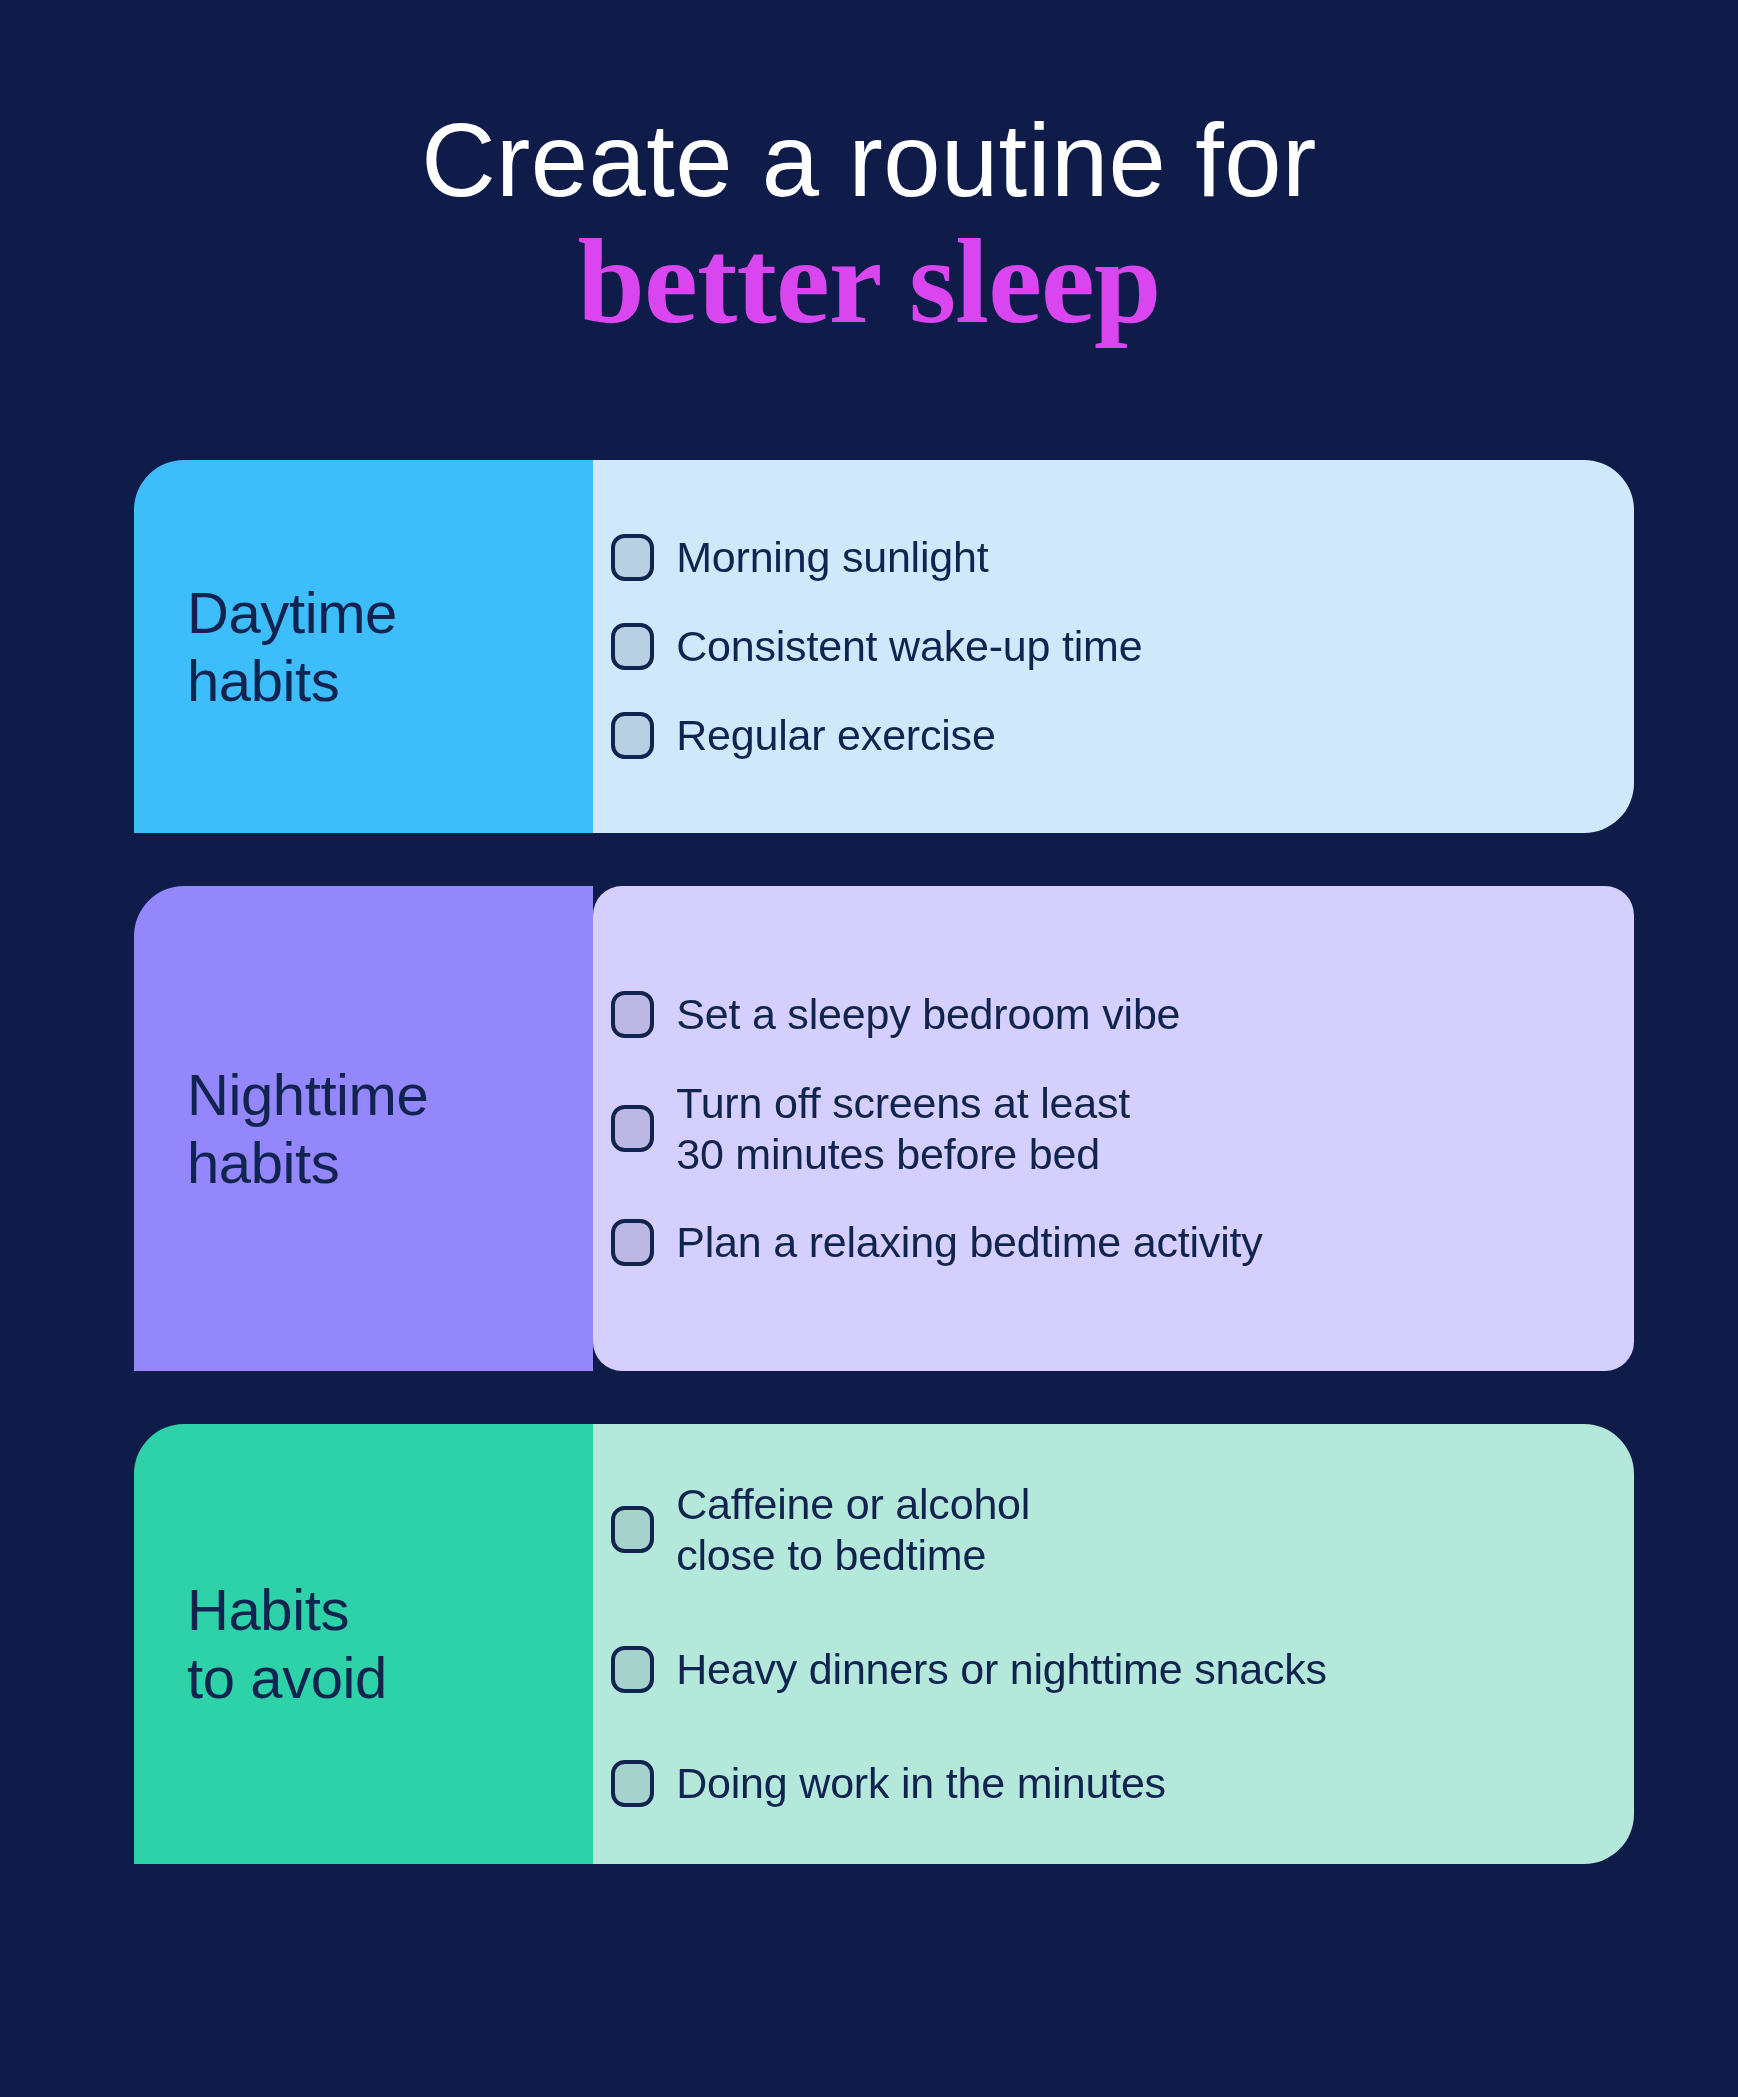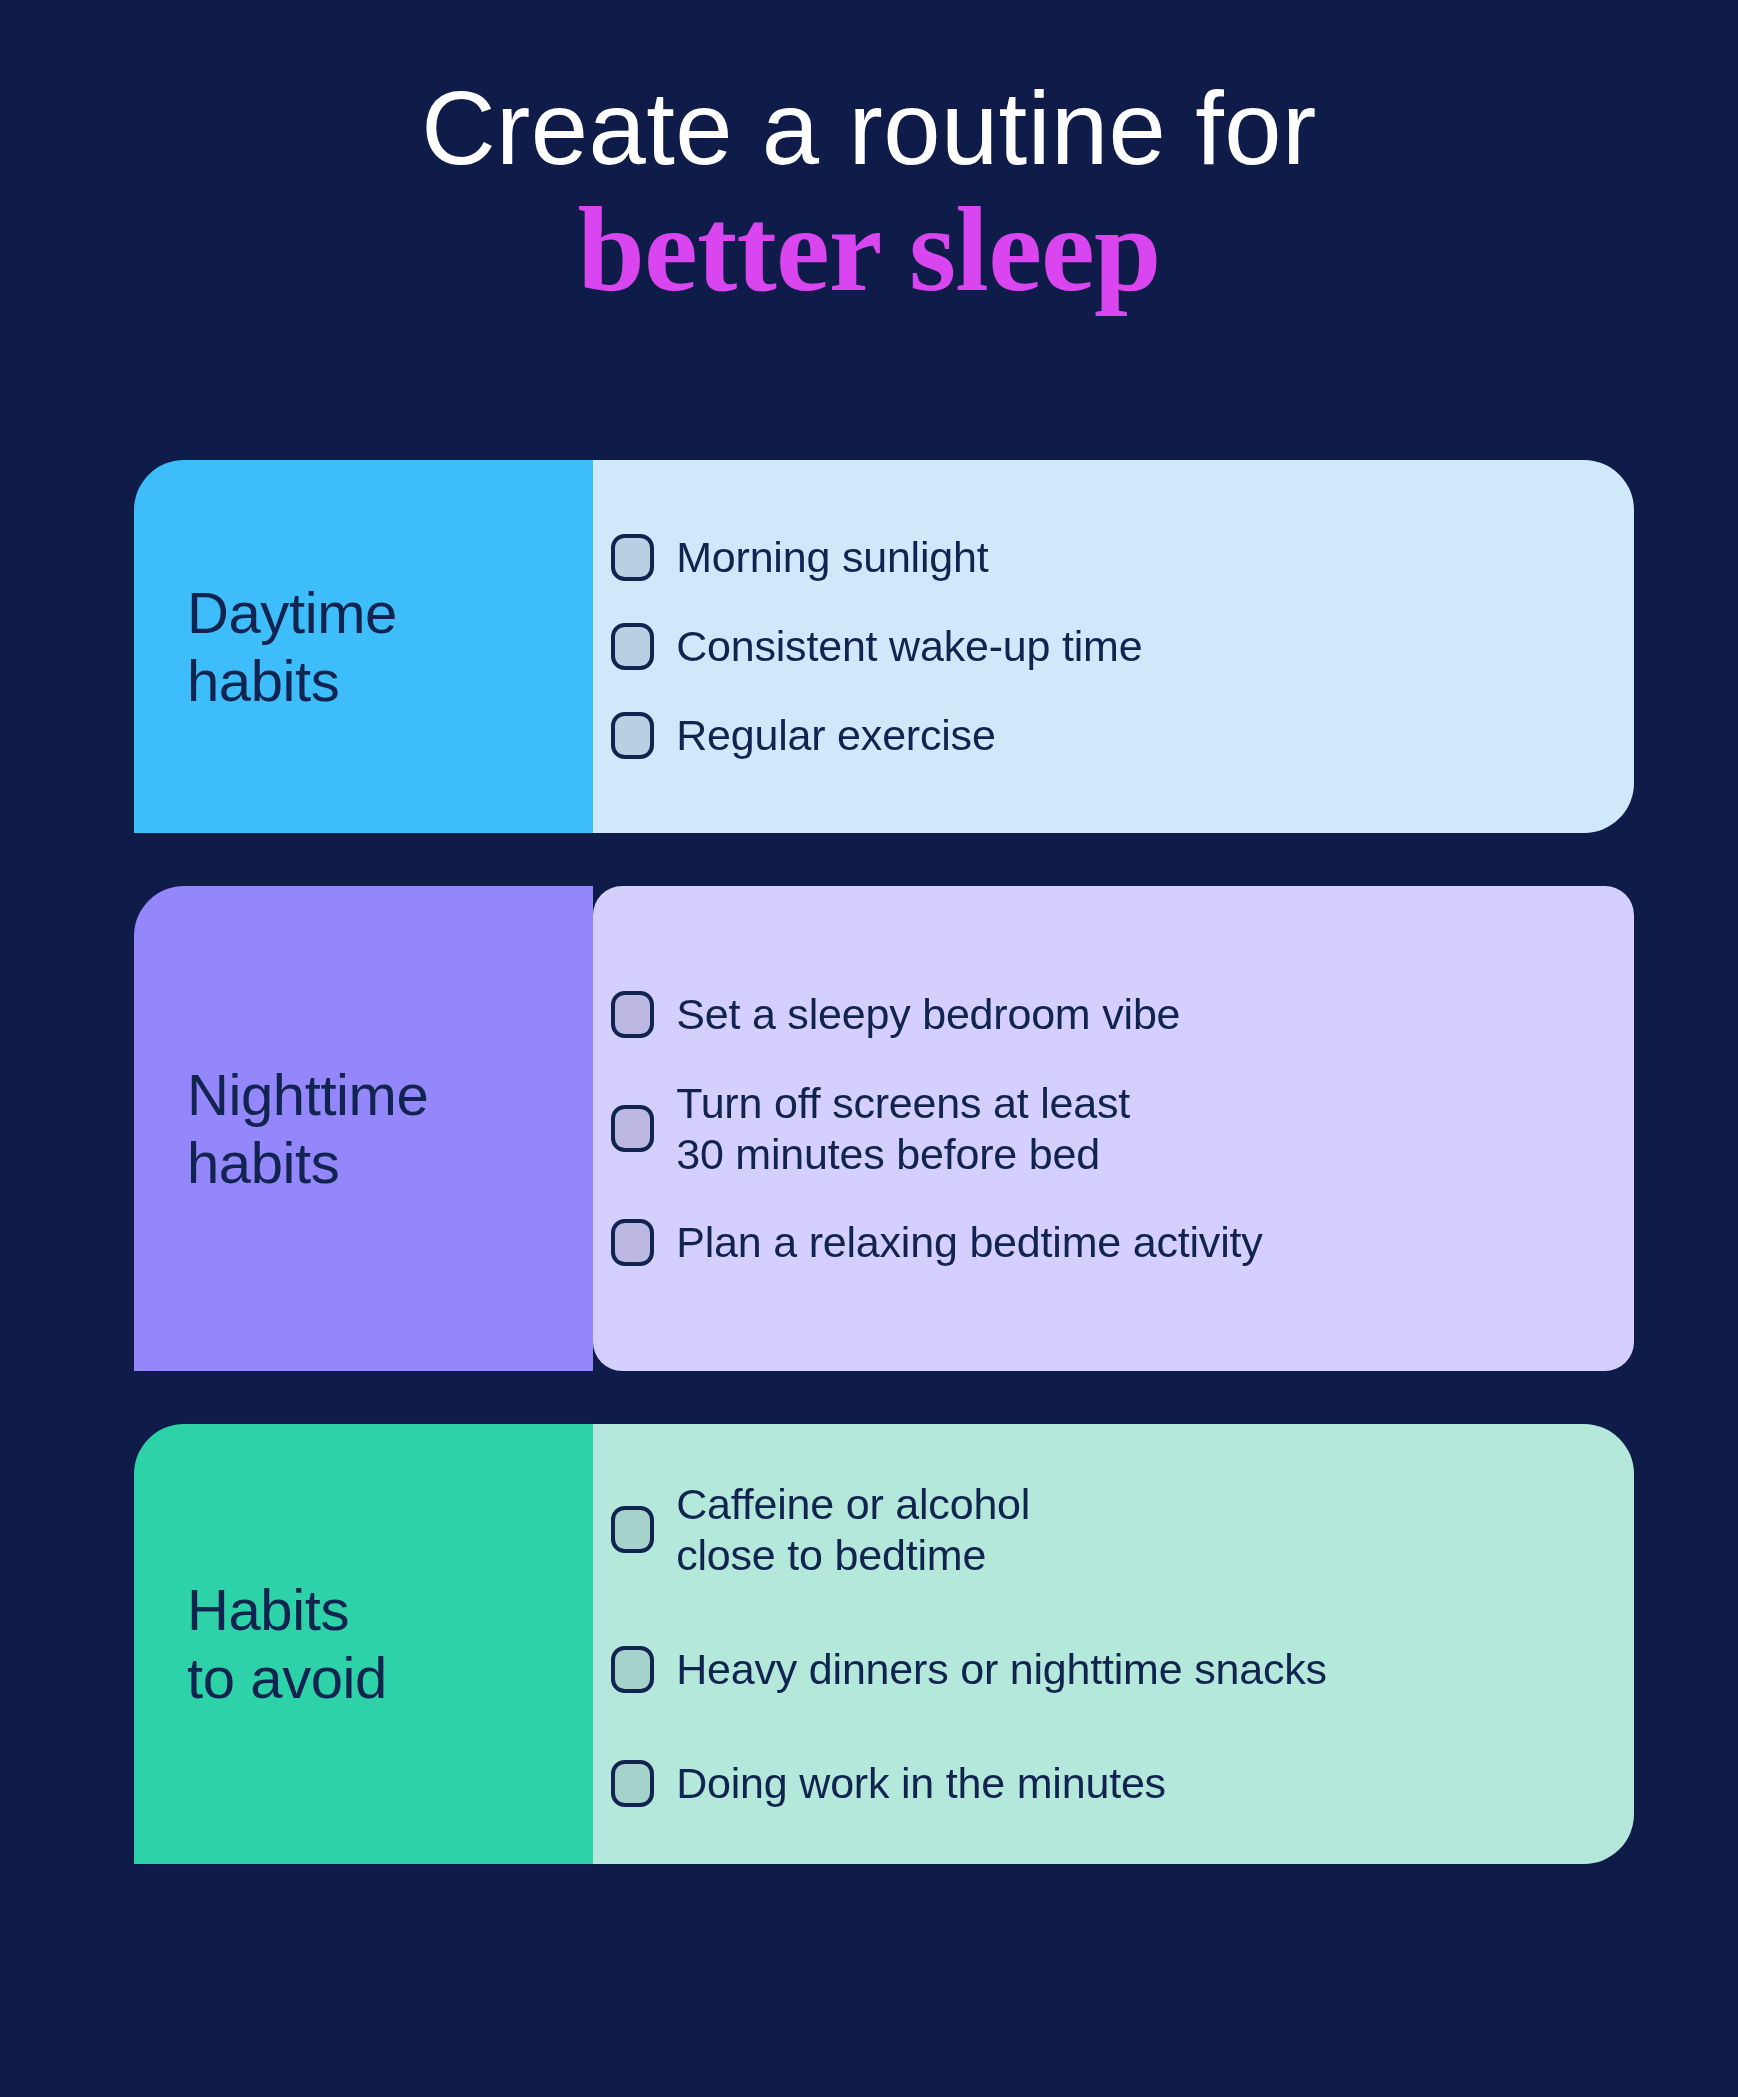--- a/index.html
+++ b/index.html
@@ -11,21 +11,21 @@
     position: relative;
     width: 1738px;
     height: 2097px;
     background: #0F1C4A;
     font-family: "Liberation Sans", sans-serif;
     overflow: hidden;
   }
 
   
   .header {
-    padding-top: 74px;
+    padding-top: 106px;
     text-align: center;
   }
   .title-line1 {
     display: block;
     color: #FFFFFF;
     font-family: "Liberation Sans", sans-serif;
     font-size: 103px;
     font-weight: 400;
     letter-spacing: 0.4px;
     line-height: 1.06;

